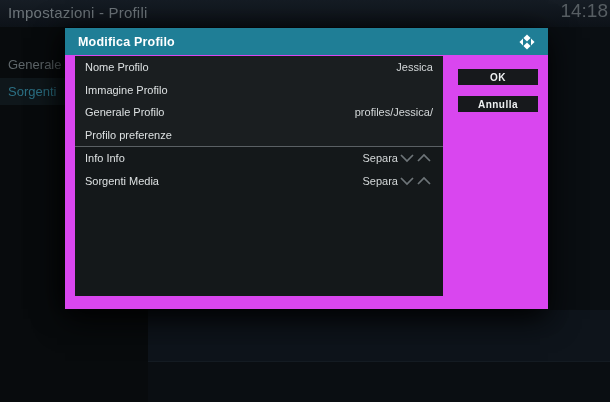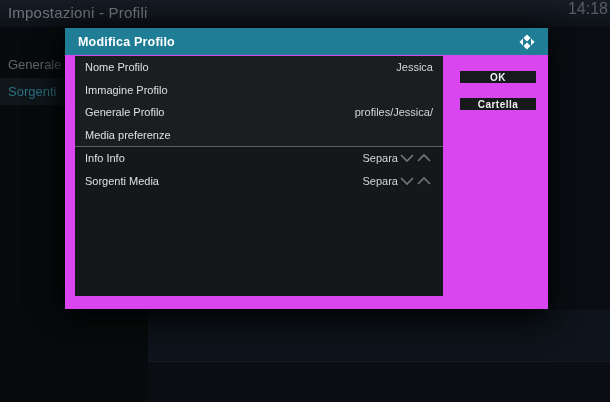--- a/index.html
+++ b/index.html
@@ -16,21 +16,21 @@
   .topbar {
     position:absolute; left:0; top:0; width:610px; height:27px;
     background:linear-gradient(#161d25, #0d1218);
   }
   .topbar-title {
     position:absolute; left:8px; top:4px;
     font-size:15px; color:#6e767b; letter-spacing:.2px;
   }
   .clock {
     position:absolute; right:2px; top:0px;
-    font-size:16px; color:#575e63; font-weight:400;
+    font-size:19px; color:#575e63; font-weight:400;
   }
 
   
   .left-col {
     position:absolute; left:0; top:27px; width:148px; height:375px;
     background:#080b0d;
   }
   .right-region {
     position:absolute; left:148px; top:27px; width:462px; height:375px;
     background:#0a0e12;
@@ -88,21 +88,21 @@
   .row .label { color:#dce0e1; }
   .row .value { color:#d3d7d8; }
   .hsep { height:1px; background:#5a6064; }
   .spin-right { display:flex; align-items:center; gap:1px; }
   .chevrons { display:flex; align-items:center; }
 
   
   .dlg-btn {
     position:absolute; left:390px; width:86px; height:22px;
     background:#17191c;
-    border:5px solid #d946ef;
+    border:3px solid #d946ef;
     display:flex; align-items:center; justify-content:center;
     font-size:10px; font-weight:bold; color:#eef0f0; letter-spacing:.5px;
     cursor:pointer;
   }
   .btn-ok { top:38px; }
   .btn-annulla { top:65px; }
 </style>
 </head>
 <body>
 
@@ -146,21 +146,21 @@
         </div>
         <div class="row">
           <span class="label">Immagine Profilo</span>
           <span class="value"></span>
         </div>
         <div class="row">
           <span class="label">Generale Profilo</span>
           <span class="value">profiles/Jessica/</span>
         </div>
         <div class="row">
-          <span class="label">Media preferenze</span>
+          <span class="label">Profilo preferenze</span>
           <span class="value"></span>
         </div>
       </div>
 
       <div class="hsep"></div>
 
       <div class="group2">
         <div class="row">
           <span class="label">Info Info</span>
           <span class="spin-right">
@@ -182,17 +182,17 @@
                 <polyline points="2,3 8,9 14,3" fill="none" stroke="#6e7579" stroke-width="1.7"></polyline>
                 <polyline points="19,9 25,3 31,9" fill="none" stroke="#6e7579" stroke-width="1.7"></polyline>
               </svg>
             </span>
           </span>
         </div>
       </div>
     </div>
 
     <div class="dlg-btn btn-ok">OK</div>
-    <div class="dlg-btn btn-annulla">Cartella</div>
+    <div class="dlg-btn btn-annulla">Annulla</div>
 
   </div>
 
 </div>
 
 </body></html>

